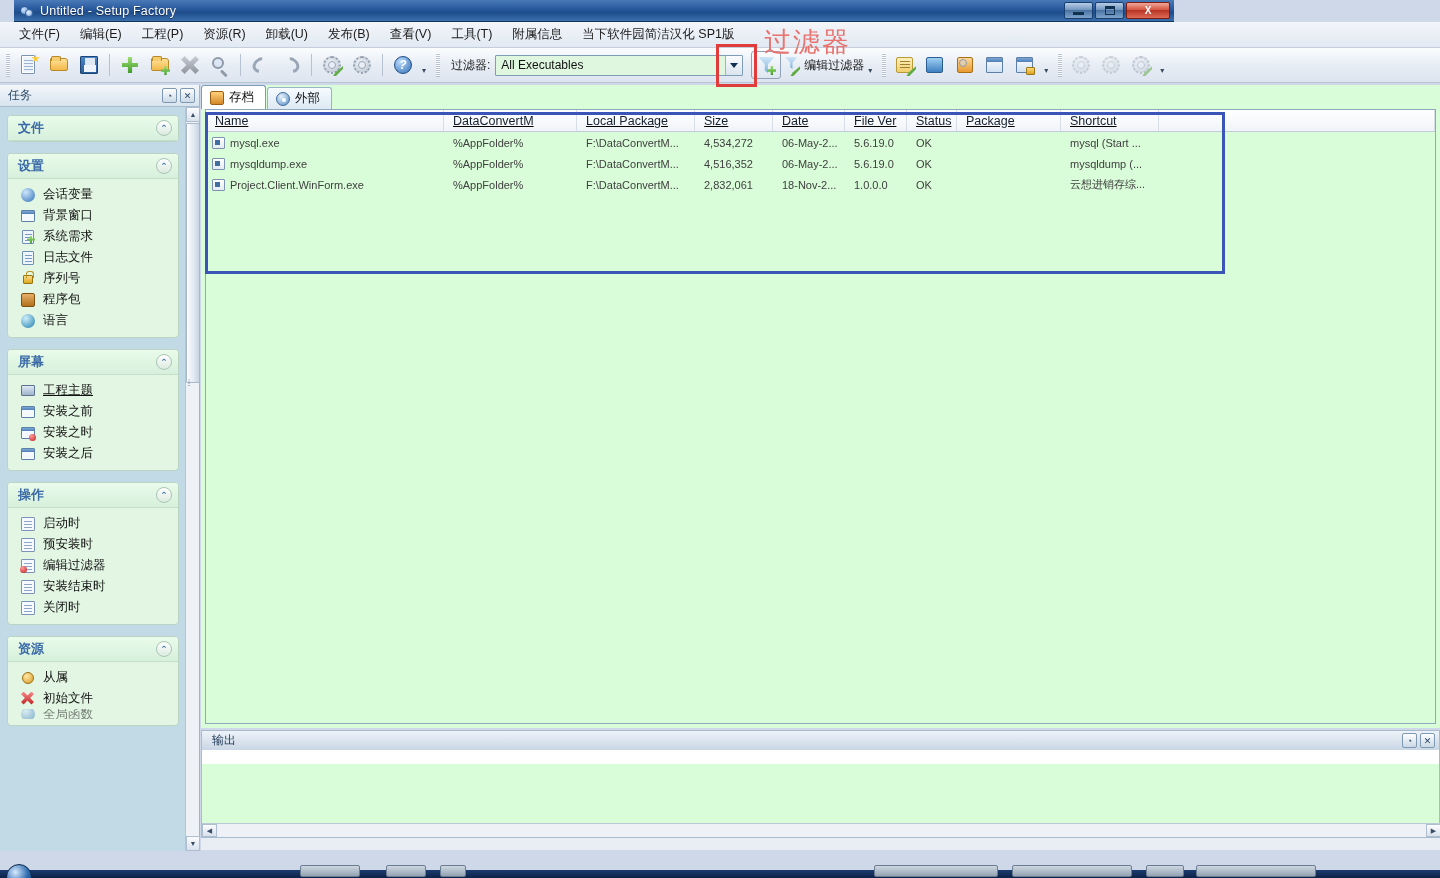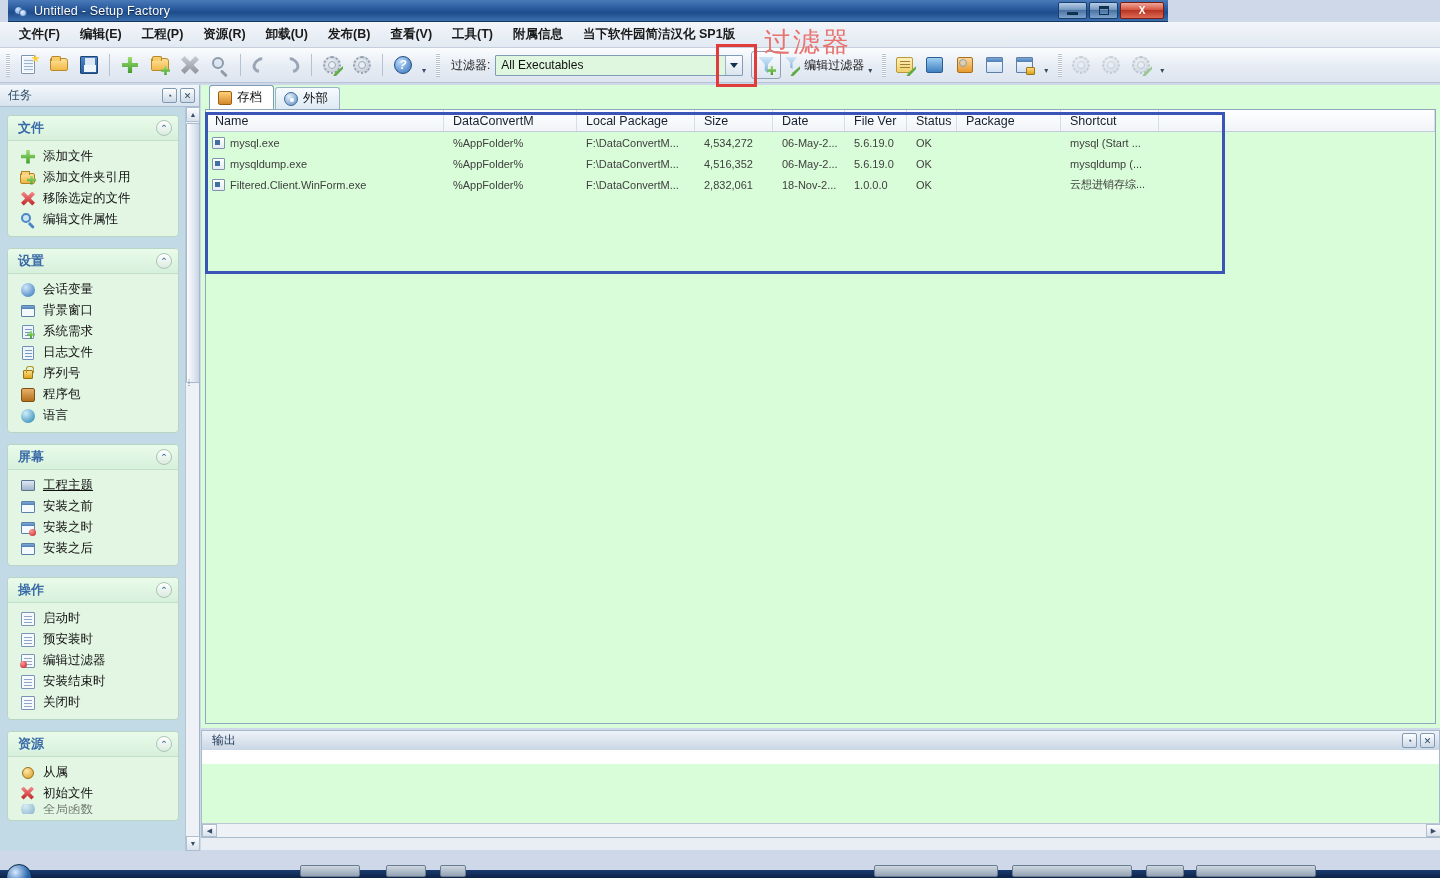--- a/index.html
+++ b/index.html
@@ -6,21 +6,21 @@
   html,body{
     width:1440px; height:878px; overflow:hidden;
     font-family:"Liberation Sans","DejaVu Sans",sans-serif;
     font-size:12px;
     background:#000;
   }
   #app{ position:relative; width:1440px; height:878px; background:#cfd8e8; }
 
   
   .titlebar{
-    position:absolute; left:8px; top:0; width:1160px; height:22px;
+    position:absolute; left:14px; top:0; width:1160px; height:22px;
     background:linear-gradient(180deg,#4a7ab8 0%,#2a5b9e 40%,#1f4d8c 60%,#3a6fae 100%);
     border-bottom:1px solid #15365f;
     display:flex; align-items:center;
   }
   .titlebar .tb-icon{
     width:16px;height:16px;margin-left:5px;margin-right:5px;
     position:relative;flex:none;
   }
   .tb-icon .gearA{position:absolute;left:1px;top:3px;width:9px;height:9px;border-radius:50%;
     background:radial-gradient(circle at 35% 35%,#cfe3ff,#5b8fd0);border:1px solid #2e5c96;}
@@ -44,21 +44,21 @@
   .wbtn .mx{display:block;width:10px;height:9px;border:1.5px solid #10324f;border-top-width:3px;}
 
   
   .menubar{
     position:absolute; left:0; top:22px; width:1440px; height:26px;
     background:linear-gradient(180deg,#f3f6fa,#e2e9f2);
     border-bottom:1px solid #c4cedc;
     display:flex; align-items:center; padding-left:10px; gap:2px;
   }
   .menu-item{
-    padding:4px 9px; font-size:12.5px; color:#1a1a1a; white-space:nowrap; border-radius:2px;font-weight:bold;
+    padding:4px 9px; font-size:12.5px; color:#1a1a1a; white-space:nowrap; border-radius:2px;
   }
 
   
   .toolbar{
     position:absolute; left:0; top:48px; width:1440px; height:35px;
     background:linear-gradient(180deg,#fbfcfe,#e6ecf4 55%,#dde5f0);
     border-bottom:1px solid #b9c4d4;
     display:flex; align-items:center; padding-left:6px;
   }
   .tgrip{width:4px;height:24px;margin-right:4px;
@@ -272,21 +272,21 @@
     position:absolute;left:186px;top:370px;width:6px;height:26px;
     display:flex;align-items:center;justify-content:center;color:#6b7f95;font-size:9px;
   }
 
   
   .mainpanel{
     position:absolute; left:201px; top:85px; width:1239px; height:643px;
     background:#d9fcd9;
   }
   .tabstrip{
-    height:24px; display:flex; align-items:flex-end; padding-left:8px; gap:1px;
+    height:24px; display:flex; align-items:flex-end; gap:1px;
     background:#d9fcd9;
   }
   .tab{
     height:22px; display:flex;align-items:center;gap:5px; padding:0 11px 0 8px;
     border:1px solid #9ab3c6; border-bottom:none; border-radius:3px 3px 0 0;
     font-size:12.5px;color:#111;
     background:linear-gradient(180deg,#f6fbff,#dde9f3);
   }
   .tab.active{
     background:#ffffff; border-color:#7f9db9; height:24px;
@@ -300,20 +300,21 @@
   .tab .tico .cd:after{content:'';position:absolute;left:5px;top:5px;width:4px;height:4px;
     border-radius:50%;background:#fbfdff;}
 
   .listwrap{
     position:absolute;left:4px;top:24px;width:1231px;height:615px;
     background:#d9fcd9;border:1px solid #8fa8bd;
   }
   .lhead{
     display:flex;height:22px;background:linear-gradient(180deg,#ffffff,#f1f4f8);
     border-bottom:1px solid #c2ccd8;
+    text-decoration:underline;
   }
   .lhead .hc{
     display:flex;align-items:center;padding-left:9px;font-size:12.5px;color:#15202e;
     border-right:1px solid #d7dee7;white-space:nowrap;overflow:hidden;
   }
   .lrow{ display:flex;height:21px;align-items:center; }
   .lrow .cc{
     display:flex;align-items:center;padding-left:9px;font-size:11px;color:#404040;
     white-space:nowrap;overflow:hidden;
   }
@@ -569,48 +570,20 @@
       </span>
     </div>
 
     <div class="tp-body">
 
       <div class="grp">
         <div class="grp-h">
           <span>文件</span>
           <span class="chev">⌃</span>
         </div>
-        <div class="grp-items">
-          <div class="gitem">
-            <span class="si">
-                <i class="s-plus"></i>
-              </span>
-            <span class="lbl">添加文件</span>
-          </div>
-          <div class="gitem">
-            <span class="si">
-                <i class="s-fold"></i>
-                <i class="s-plus" style="left:7px;top:6px;width:9px;height:9px"></i>
-              </span>
-            <span class="lbl">添加文件夹引用</span>
-          </div>
-          <div class="gitem">
-            <span class="si">
-                <i class="s-x"></i>
-              </span>
-            <span class="lbl">移除选定的文件</span>
-          </div>
-          <div class="gitem">
-            <span class="si">
-                <i class="s-mag"></i>
-                <i class="s-magh"></i>
-              </span>
-            <span class="lbl">编辑文件属性</span>
-          </div>
-        </div>
       </div>
 
       <div class="grp">
         <div class="grp-h">
           <span>设置</span>
           <span class="chev">⌃</span>
         </div>
         <div class="grp-items">
           <div class="gitem">
             <span class="si">
@@ -834,21 +807,21 @@
         <div class="cc" style="width:104px"></div>
         <div class="cc" style="width:98px">mysqldump (...</div>
         <div class="cc" style="flex:1"></div>
       </div>
 
       <div class="lrow">
         <div class="cc name" style="width:238px">
           <span class="fileico">
               <i class="bx"></i>
             </span>
-          <span>Filtered.Client.WinForm.exe</span>
+          <span>Project.Client.WinForm.exe</span>
         </div>
         <div class="cc" style="width:133px">%AppFolder%</div>
         <div class="cc" style="width:118px">F:\DataConvertM...</div>
         <div class="cc" style="width:78px">2,832,061</div>
         <div class="cc" style="width:72px">18-Nov-2...</div>
         <div class="cc" style="width:62px">1.0.0.0</div>
         <div class="cc" style="width:50px">OK</div>
         <div class="cc" style="width:104px"></div>
         <div class="cc" style="width:98px">云想进销存综...</div>
         <div class="cc" style="flex:1"></div>

